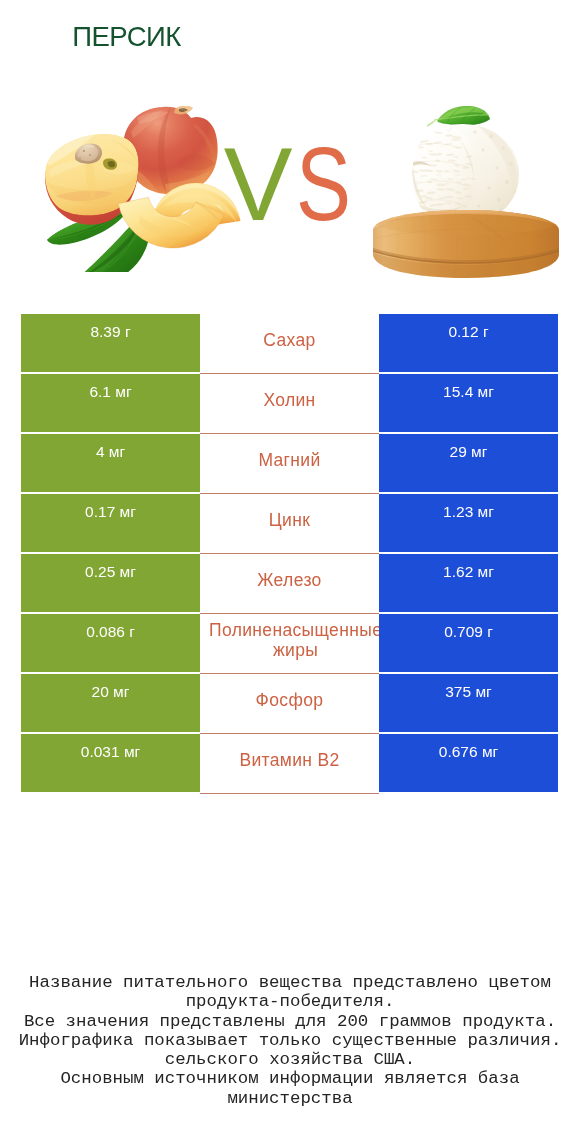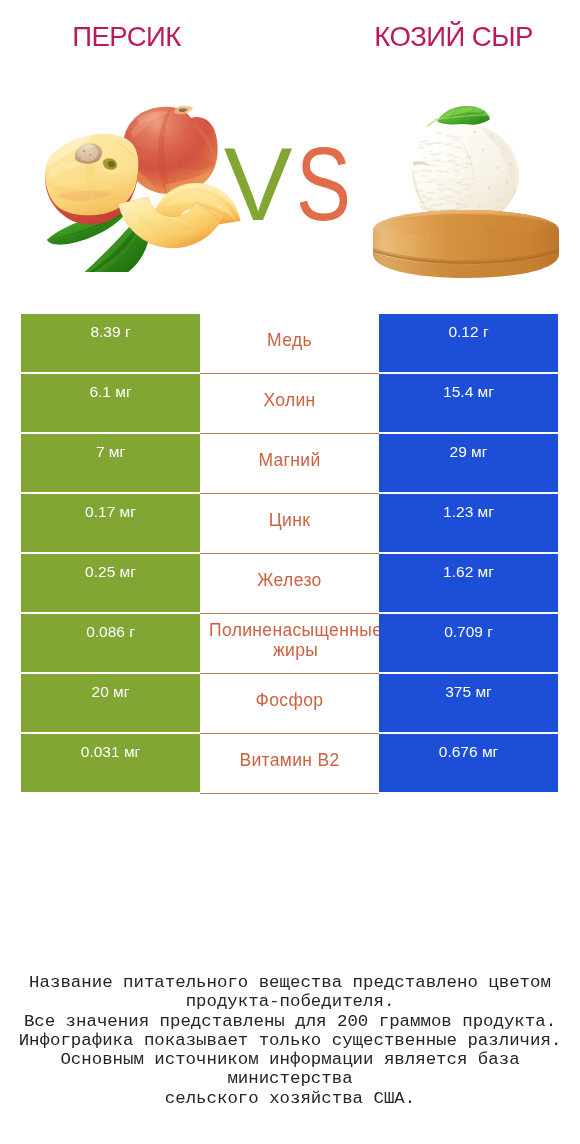--- a/index.html
+++ b/index.html
@@ -1,20 +1,20 @@
 <!DOCTYPE html>
 <html><head>
 <meta charset="utf-8">
 <style>
   html,body{margin:0;padding:0;}
   body{width:580px;height:1144px;background:#fff;font-family:"Liberation Sans",sans-serif;
        -webkit-font-smoothing:antialiased;overflow:hidden;}
   .page{position:relative;width:580px;height:1144px;}
   .hdr{position:absolute;left:0;top:0;width:580px;height:290px;}
-  .ttl{position:absolute;top:21px;font-size:27.5px;letter-spacing:-0.55px;color:#be185d;text-align:center;}
+  .ttl{position:absolute;top:21px;font-size:27.5px;letter-spacing:-0.55px;color:#14532d;text-align:center;}
   .ttl.l{left:0;width:253px;}
   .ttl.r{left:327px;width:253px;}
   .img-peach{position:absolute;left:45px;top:106px;}
   .img-cheese{position:absolute;left:371px;top:106px;}
   .vs{position:absolute;left:2px;top:133px;width:580px;text-align:center;font-size:103px;line-height:1;letter-spacing:-4px;white-space:nowrap;}
   .vs .v{color:#82a634;}
   .vs .s{color:#e06c49;display:inline-block;transform:scaleX(0.8);transform-origin:left center;margin-left:7px;}
   .tbl{position:absolute;left:21px;top:314px;width:537px;}
   .row{display:flex;height:58px;margin-bottom:2px;position:relative;}
   .row:last-child{margin-bottom:0;}
@@ -27,21 +27,20 @@
       padding:0 9px 7px 9px;letter-spacing:0.35px;box-sizing:border-box;line-height:20px;}
   .foot{position:absolute;left:0;top:973px;width:580px;text-align:center;
       font-size:17.4px;line-height:19.3px;color:#242424;font-family:Liberation Mono, monospace;}
 </style>
 </head>
 <body>
 
 <div class="page">
   <div class="hdr">
     <div class="ttl l">ПЕРСИК</div>
-    <div class="ttl r">КОЗИЙ СЫР</div>
     <svg class="img-peach" viewBox="0 0 196 166" width="196" height="166" xmlns="http://www.w3.org/2000/svg">
       <defs>
         <radialGradient id="pgWhole" cx="36%" cy="18%" r="92%">
           <stop offset="0%" stop-color="#ef9d7e"></stop>
           <stop offset="16%" stop-color="#e47d62"></stop>
           <stop offset="38%" stop-color="#d9604a"></stop>
           <stop offset="58%" stop-color="#d25442"></stop>
           <stop offset="76%" stop-color="#dd6f46"></stop>
           <stop offset="90%" stop-color="#ea8e4f"></stop>
           <stop offset="100%" stop-color="#f4b368"></stop>
@@ -375,30 +374,30 @@
         <path d="M2 145 C28 153 60 157 95 157 C130 157 162 153 188 145" stroke="#a3662b" stroke-width="1.2" fill="none" opacity=".6"></path>
       </g>
     </svg>
     <div class="vs">
       <span class="v">V</span><span class="s">S</span>
     </div>
   </div>
   <div class="tbl">
       <div class="row">
         <div class="cL">8.39 г</div>
-        <div class="cM">Медь</div>
+        <div class="cM">Сахар</div>
         <div class="cR">0.12 г</div>
       </div>
       <div class="row">
         <div class="cL">6.1 мг</div>
         <div class="cM">Холин</div>
         <div class="cR">15.4 мг</div>
       </div>
       <div class="row">
-        <div class="cL">7 мг</div>
+        <div class="cL">4 мг</div>
         <div class="cM">Магний</div>
         <div class="cR">29 мг</div>
       </div>
       <div class="row">
         <div class="cL">0.17 мг</div>
         <div class="cM">Цинк</div>
         <div class="cR">1.23 мг</div>
       </div>
       <div class="row">
         <div class="cL">0.25 мг</div>
@@ -419,16 +418,16 @@
         <div class="cL">0.031 мг</div>
         <div class="cM">Витамин B2</div>
         <div class="cR">0.676 мг</div>
       </div>
     </div>
   <div class="foot">
       <div>Название питательного вещества представлено цветом</div>
       <div>продукта-победителя.</div>
       <div>Все значения представлены для 200 граммов продукта.</div>
       <div>Инфографика показывает только существенные различия.</div>
+      <div>сельского хозяйства США.</div>
       <div>Основным источником информации является база министерства</div>
-      <div>сельского хозяйства США.</div>
     </div>
 </div>
 
 </body></html>

